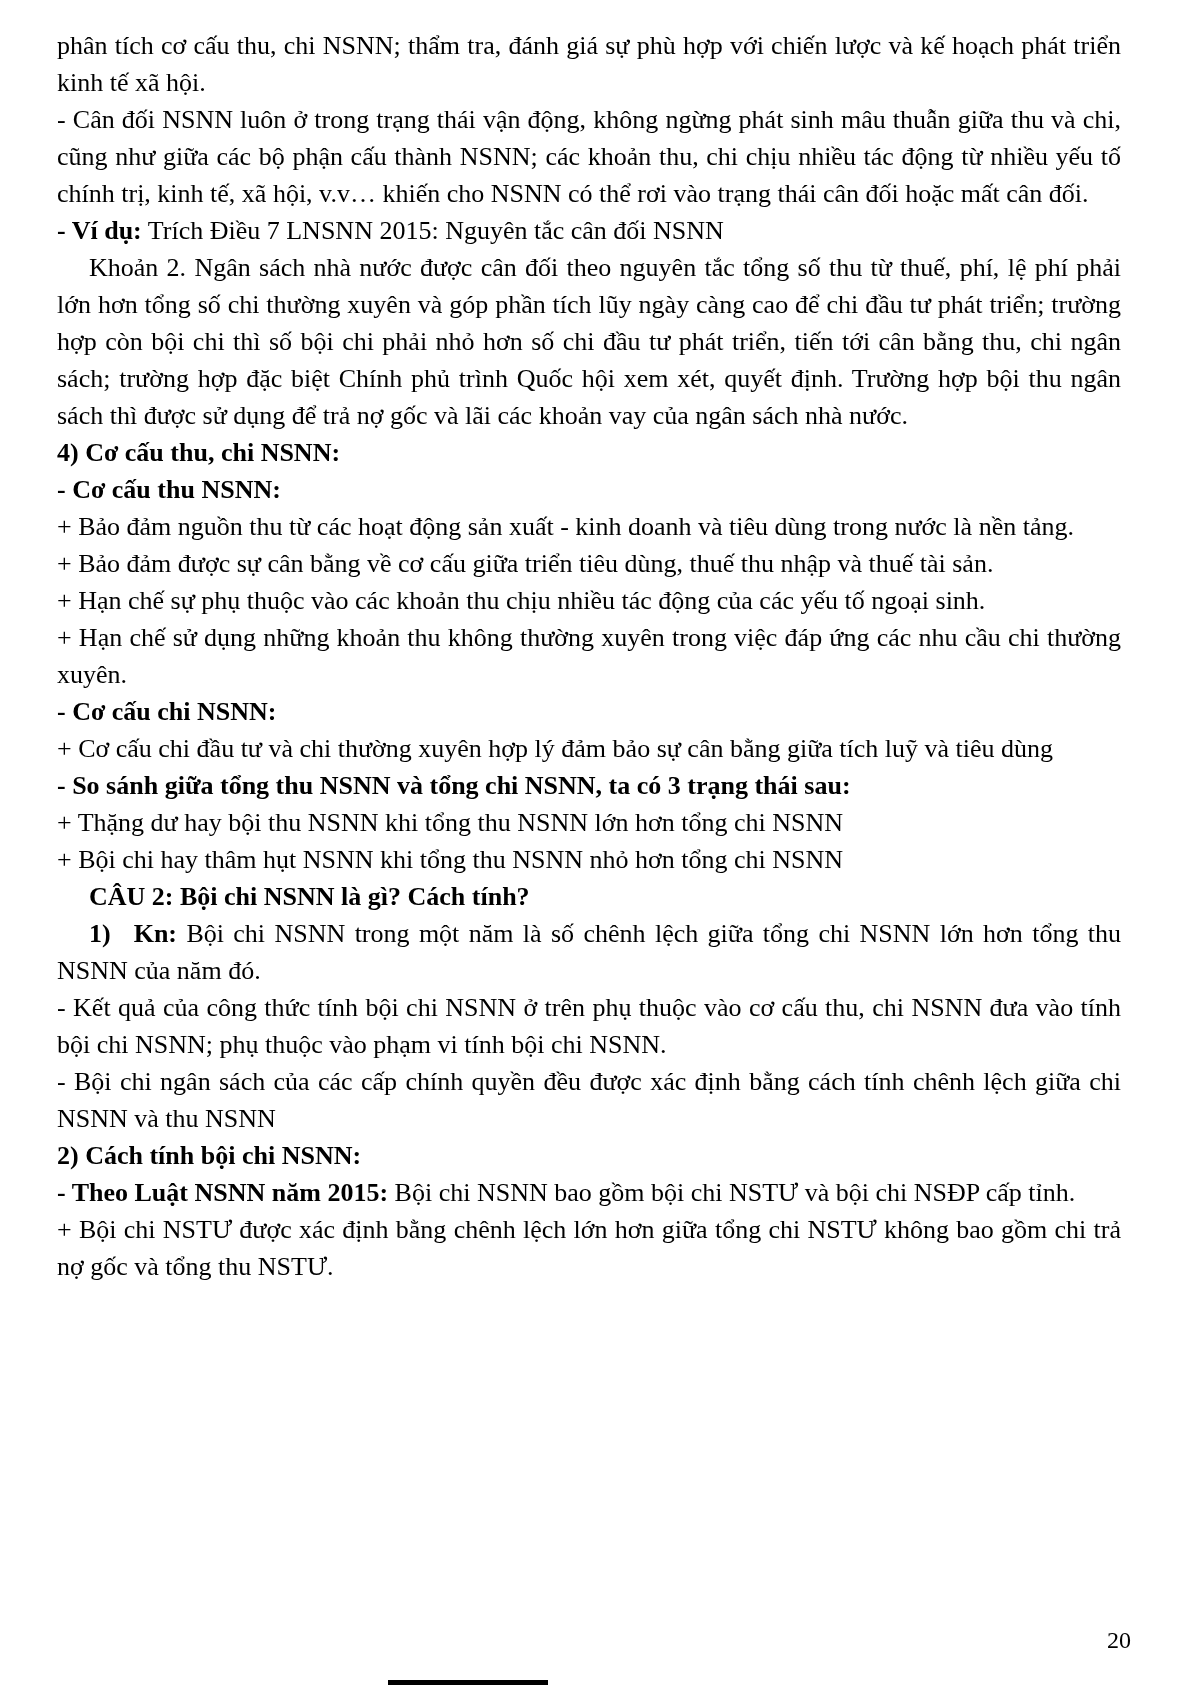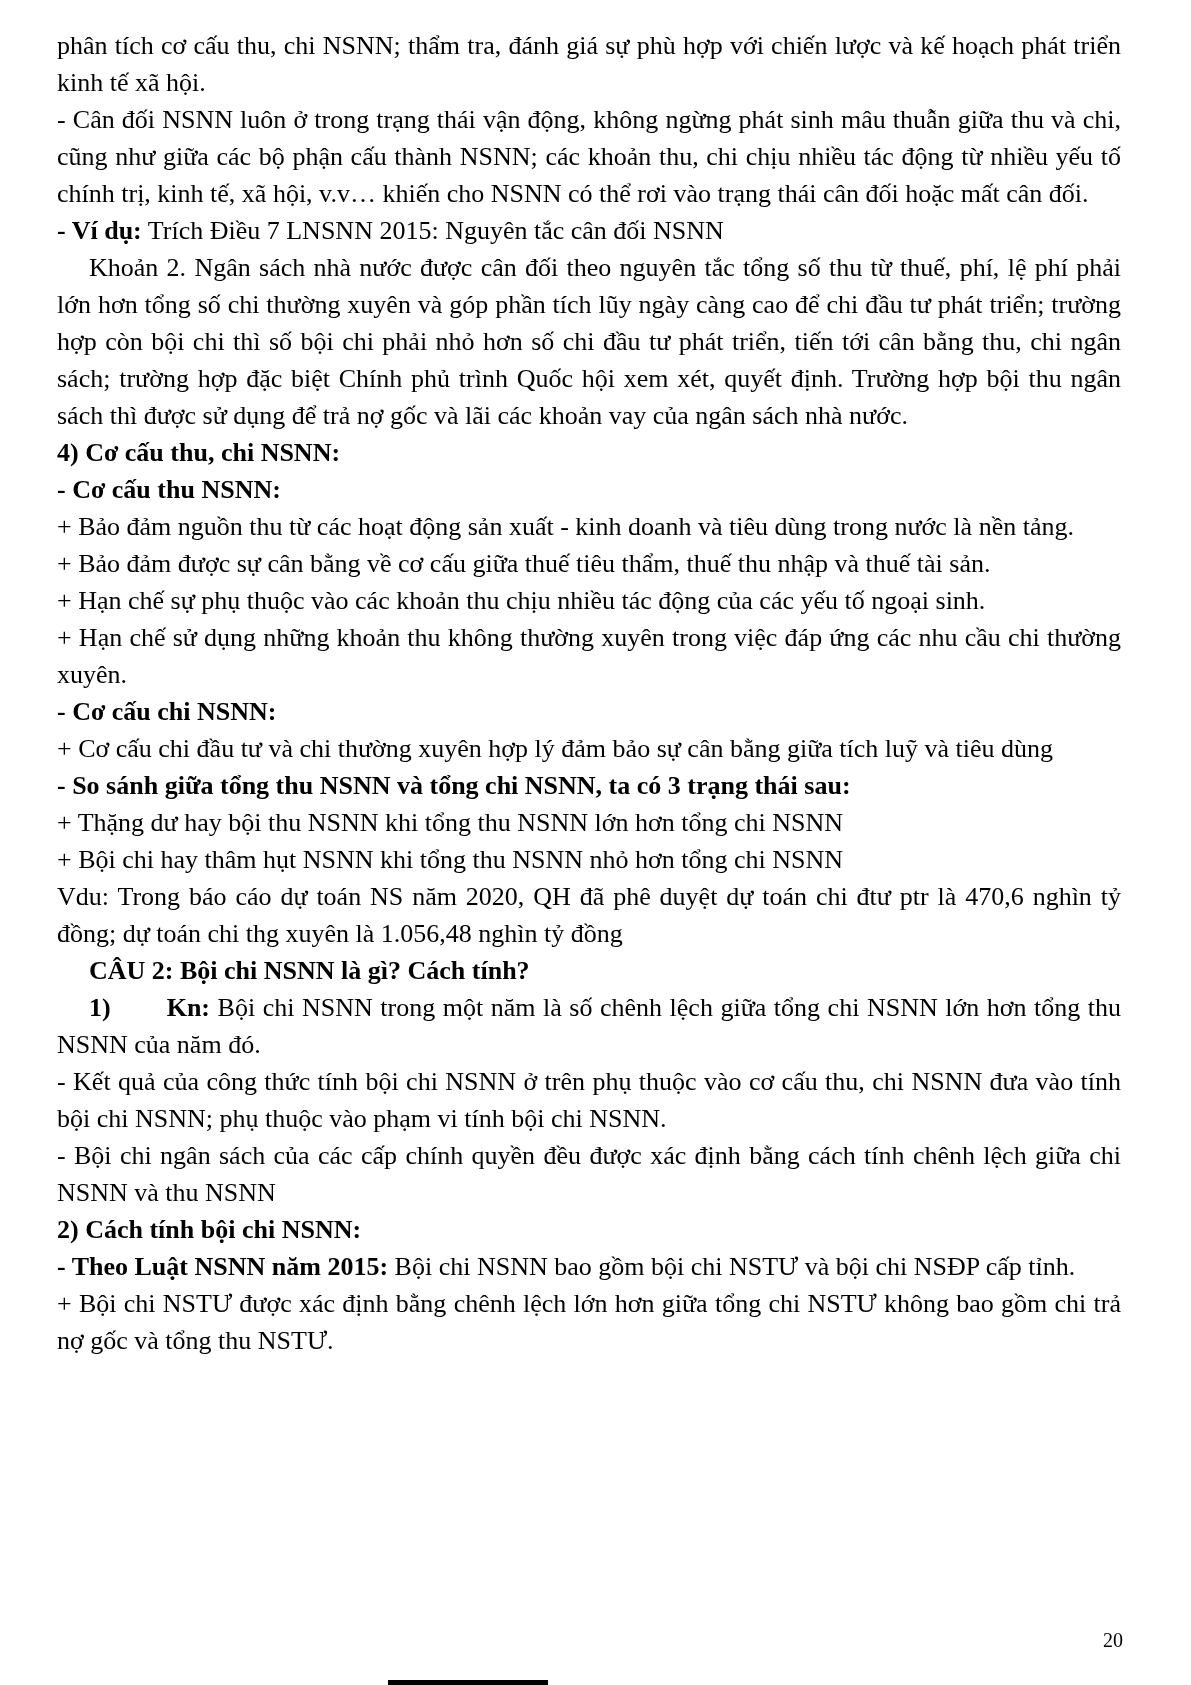--- a/index.html
+++ b/index.html
@@ -17,26 +17,26 @@
     padding: 27px 70px 0 57px;
     overflow: hidden;
   }
   .page p { margin: 0; text-align: justify; }
   .m0 { margin-left: 0; }
   .m1 { margin-left: 13px; }
   .m2 { margin-left: 26px; }
   .indent { text-indent: 32px; }
   .bold { font-weight: bold; }
   .section-gap { margin-top: 73px; font-family: Liberation Serif, serif; }
-  .kn-tab { margin-left: 56px; }
+  .kn-tab { margin-left: 23px; }
   .page-number {
     position: absolute;
-    right: 68px;
+    right: 60px;
     bottom: 26px;
-    font-size: 20px;
+    font-size: 24px;
   }
   .bottom-rule {
     position: absolute;
     left: 388px;
     bottom: 0;
     width: 160px;
     height: 5px;
     background: #000000;
   }
 </style>
@@ -50,32 +50,31 @@
   <p class="m2">- Cân đối NSNN luôn ở trong trạng thái vận động, không ngừng phát sinh mâu thuẫn giữa thu và chi, cũng như giữa các bộ phận cấu thành NSNN; các khoản thu, chi chịu nhiều tác động từ nhiều yếu tố chính trị, kinh tế, xã hội, v.v… khiến cho NSNN có thể rơi vào trạng thái cân đối hoặc mất cân đối.</p>
 
   <p class="m1"><b>- Ví dụ:</b> <span>Trích Điều 7 LNSNN 2015: Nguyên tắc cân đối NSNN</span></p>
 
   <p class="m2 indent">Khoản 2. Ngân sách nhà nước được cân đối theo nguyên tắc tổng số thu từ thuế, phí, lệ phí phải lớn hơn tổng số chi thường xuyên và góp phần tích lũy ngày càng cao để chi đầu tư phát triển; trường hợp còn bội chi thì số bội chi phải nhỏ hơn số chi đầu tư phát triển, tiến tới cân bằng thu, chi ngân sách; trường hợp đặc biệt Chính phủ trình Quốc hội xem xét, quyết định. Trường hợp bội thu ngân sách thì được sử dụng để trả nợ gốc và lãi các khoản vay của ngân sách nhà nước.</p>
 
   <p class="m0 bold">4) Cơ cấu thu, chi NSNN:</p>
 
   <p class="m1 bold">- Cơ cấu thu NSNN:</p>
   <p class="m2">+ Bảo đảm nguồn thu từ các hoạt động sản xuất - kinh doanh và tiêu dùng trong nước là nền tảng.</p>
-  <p class="m2">+ Bảo đảm được sự cân bằng về cơ cấu giữa thuế tiêu thẩm, thuế thu nhập và thuế tài sản.</p>
+  <p class="m2">+ Bảo đảm được sự cân bằng về cơ cấu giữa triển tiêu dùng, thuế thu nhập và thuế tài sản.</p>
   <p class="m2">+ Hạn chế sự phụ thuộc vào các khoản thu chịu nhiều tác động của các yếu tố ngoại sinh.</p>
   <p class="m2">+ Hạn chế sử dụng những khoản thu không thường xuyên trong việc đáp ứng các nhu cầu chi thường xuyên.</p>
 
   <p class="m1 bold">- Cơ cấu chi NSNN:</p>
   <p class="m2">+ Cơ cấu chi đầu tư và chi thường xuyên hợp lý đảm bảo sự cân bằng giữa tích luỹ và tiêu dùng</p>
 
   <p class="m1 bold">- So sánh giữa tổng thu NSNN và tổng chi NSNN, ta có 3 trạng thái sau:</p>
   <p class="m2">+ Thặng dư hay bội thu NSNN khi tổng thu NSNN lớn hơn tổng chi NSNN</p>
   <p class="m2">+ Bội chi hay thâm hụt NSNN khi tổng thu NSNN nhỏ hơn tổng chi NSNN</p>
 
-  <p class="m2">Vdu: Trong báo cáo dự toán NS năm 2020, QH đã phê duyệt dự toán chi đtư ptr là 470,6 nghìn tỷ đồng; dự toán chi thg xuyên là 1.056,48 nghìn tỷ đồng</p>
 
   <p class="m2 indent bold section-gap">CÂU 2: Bội chi NSNN là gì? Cách tính?</p>
 
   <p class="m2 indent"><b>1)</b><b class="kn-tab">Kn:</b> <span>Bội chi NSNN trong một năm là số chênh lệch giữa tổng chi NSNN lớn hơn tổng thu NSNN của năm đó.</span></p>
 
 
   <p class="m2">- Kết quả của công thức tính bội chi NSNN ở trên phụ thuộc vào cơ cấu thu, chi NSNN đưa vào tính bội chi NSNN; phụ thuộc vào phạm vi tính bội chi NSNN.</p>
 
   <p class="m2">- Bội chi ngân sách của các cấp chính quyền đều được xác định bằng cách tính chênh lệch giữa chi NSNN và thu NSNN</p>
 

